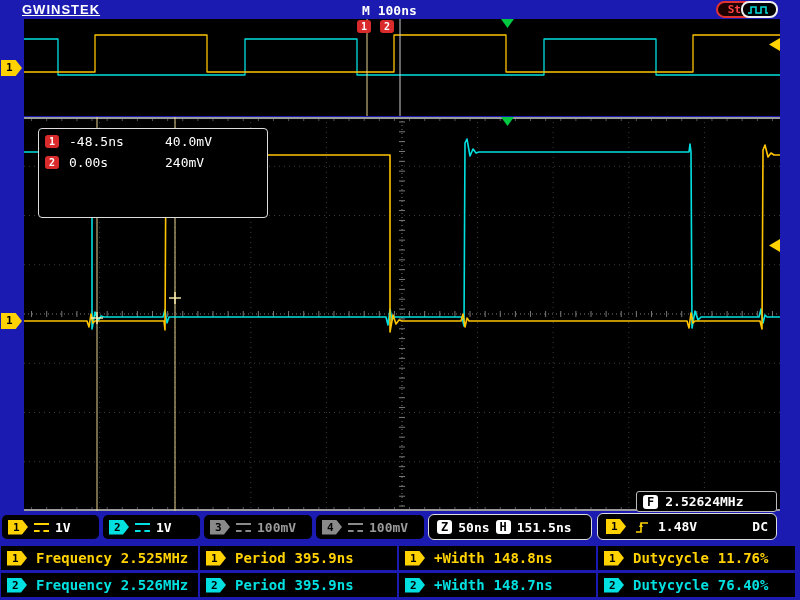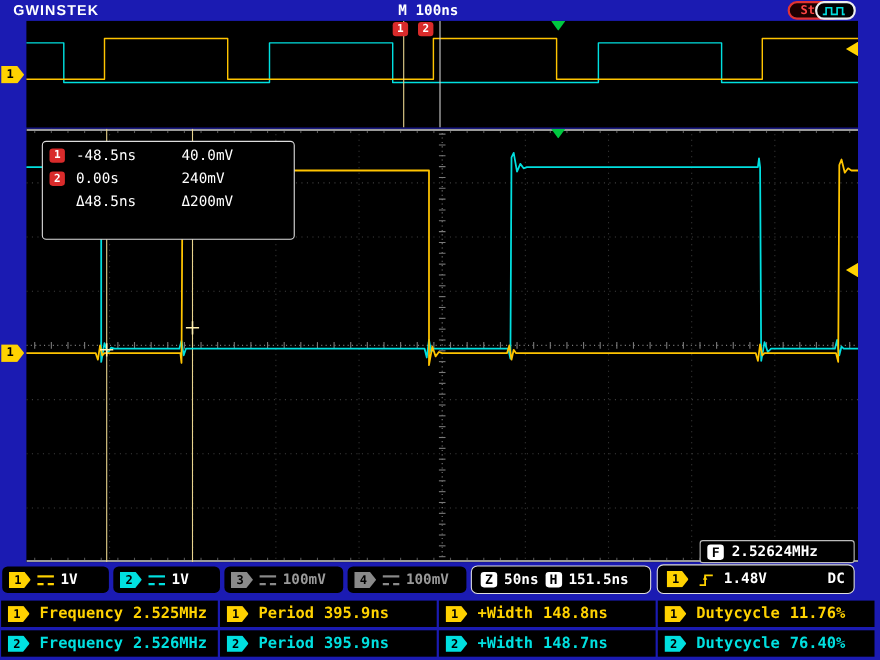--- a/index.html
+++ b/index.html
@@ -1,22 +1,22 @@
 <!DOCTYPE html>
 <html><head>
 <meta charset="utf-8">
 <style>
   html,body{margin:0;padding:0;background:#000;}
   .scope{position:relative;width:800px;height:600px;background:#1b1bb2;
          font-family:"DejaVu Sans Mono",monospace;overflow:hidden;}
 
   
   .topbar{position:absolute;left:0;top:0;width:800px;height:19px;color:#fff;}
-  .logo{position:absolute;left:12px;top:2px;font:bold 13px "Liberation Sans",sans-serif;
-        letter-spacing:1px;color:#fff;}
+  .logo{position:absolute;left:22px;top:2px;font:bold 13px "Liberation Sans",sans-serif;
+        letter-spacing:1px;color:#fff;text-decoration:underline;}
   .timebase{position:absolute;left:362px;top:3px;font:bold 13px "DejaVu Sans Mono",monospace;color:#fff;text-align:right;}
   .stop{position:absolute;left:716px;top:1px;width:46px;height:13px;border:2px solid #e23333;
         border-radius:9px;color:#ff4545;font:bold 11px/13px "DejaVu Sans Mono",monospace;
         text-align:center;background:#1c0000;}
   .acqpill{position:absolute;left:741px;top:1px;width:33px;height:13px;border:2px solid #eee;
         border-radius:8px;background:#000;display:flex;align-items:center;justify-content:center;}
 
   
   .preview{position:absolute;left:24px;top:19px;width:756px;height:97px;background:#000;}
   .main{position:absolute;left:24px;top:117px;width:756px;height:394px;background:#000;}
@@ -338,25 +338,20 @@
     <div class="irow">
       <span class="ibadge">1</span>
       <span>-48.5ns</span>
       <span>40.0mV</span>
     </div>
     <div class="irow">
       <span class="ibadge">2</span>
       <span>0.00s</span>
       <span>240mV</span>
     </div>
-    <div class="irow">
-      <span></span>
-      <span>Δ48.5ns</span>
-      <span>Δ200mV</span>
-    </div>
   </div>
 
   <div class="freqbox">
     <span class="wbadge">F</span>
     <span>2.52624MHz</span>
   </div>
 
   <div class="sgroup s1">
     <span class="pent bg1">1</span>
     <span class="dcicon dc1">

